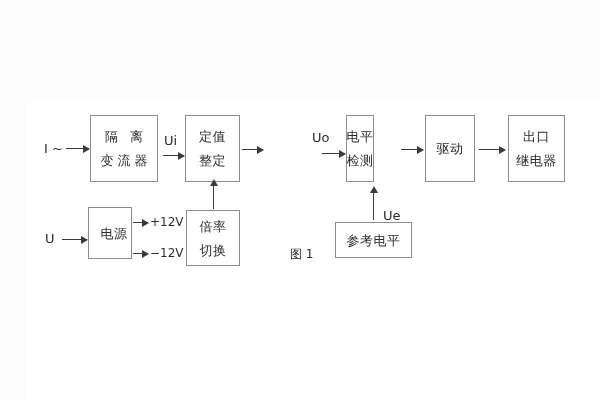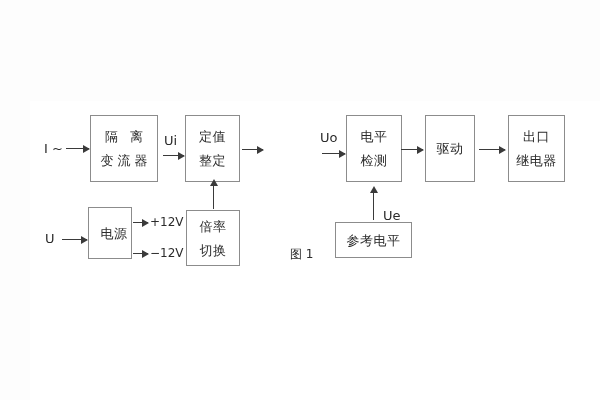--- a/index.html
+++ b/index.html
@@ -120,24 +120,24 @@
   <div class="harrow" style="left:163px; top:155px; width:21px;"></div>
 
   <div class="box" style="left:185px; top:115px; width:55px; height:67px;">
     <span class="ln">定值</span>
     <span class="ln">整定</span>
   </div>
 
   <div class="harrow" style="left:242px; top:149px; width:21px;"></div>
 
 
-  <div class="lbl" style="left:320px; top:131px;">Uo</div>
+  <div class="lbl" style="left:312px; top:131px;">Uo</div>
   <div class="harrow" style="left:322px; top:153px; width:23px;"></div>
 
-  <div class="box" style="left:346px; top:115px; width:56px; height:67px;font-family:Liberation Serif, serif;">
+  <div class="box" style="left:346px; top:115px; width:28px; height:67px;font-family:Liberation Serif, serif;">
     <span class="ln">电平</span>
     <span class="ln">检测</span>
   </div>
 
   <div class="harrow" style="left:401px; top:149px; width:22px;"></div>
 
   <div class="box" style="left:425px; top:115px; width:50px; height:67px;">
     <span class="ln">驱动</span>
   </div>
 

